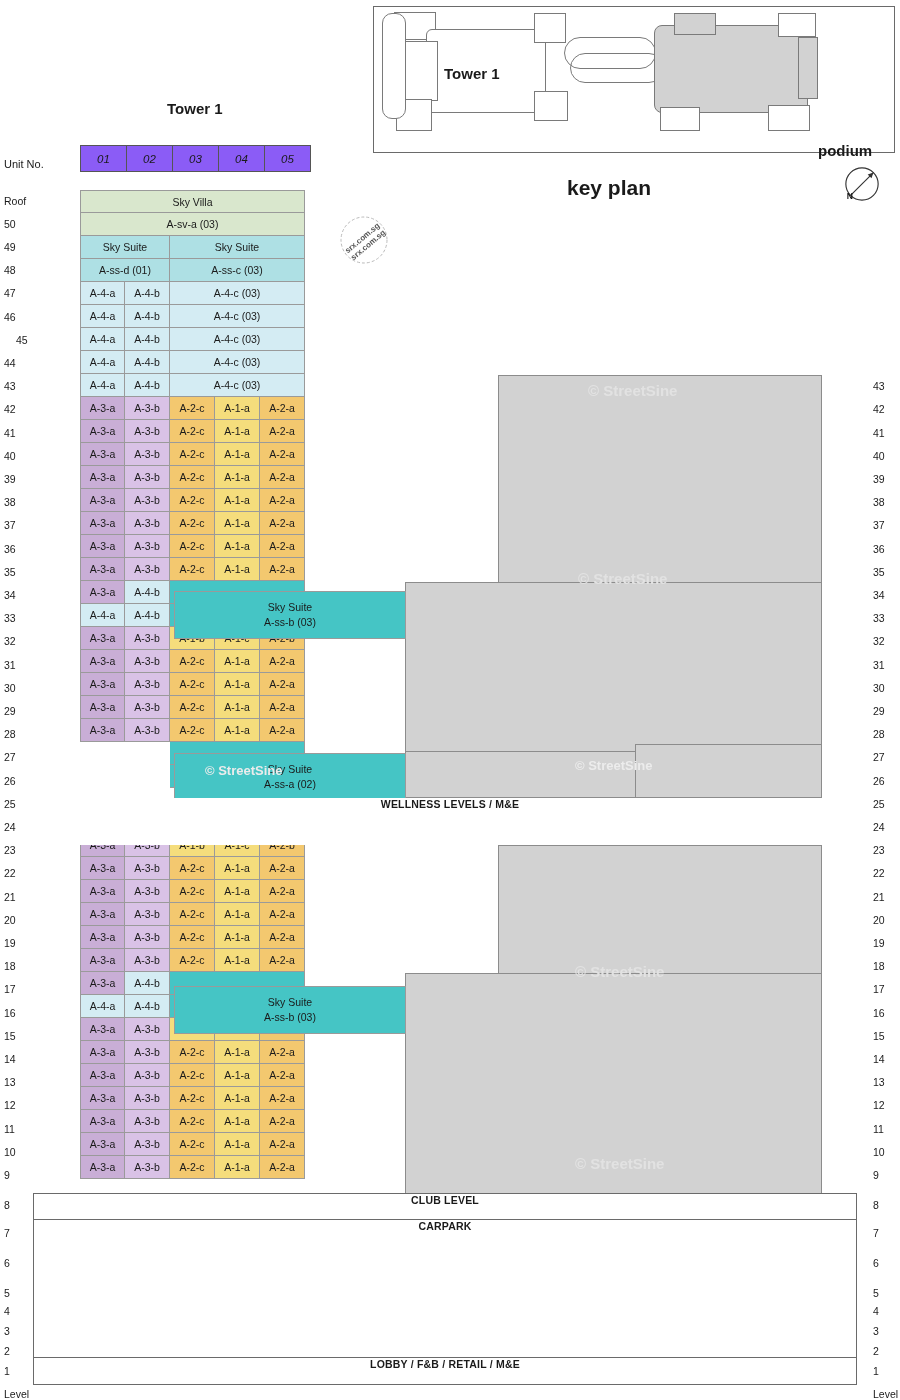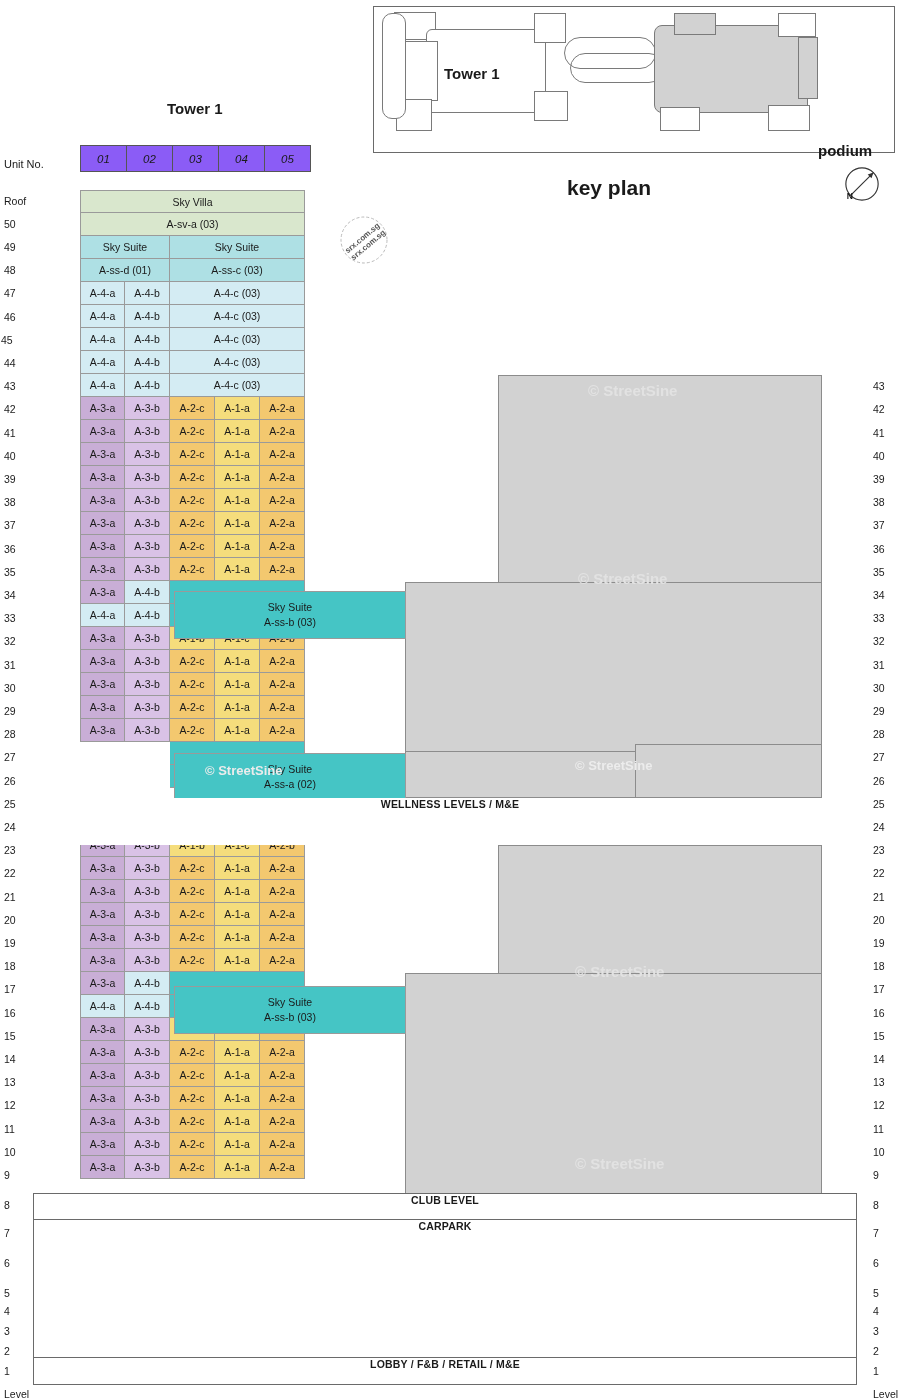--- a/index.html
+++ b/index.html
@@ -428,21 +428,21 @@
   <span>LOBBY / F&amp;B / RETAIL / M&amp;E</span>
 </div>
 
 <div id="left-levels">
     <div class="lvl" style="left: 4px; top: 194.6px;">Roof</div>
     <div class="lvl" style="left: 4px; top: 217.8px;">50</div>
     <div class="lvl" style="left: 4px; top: 241px;">49</div>
     <div class="lvl" style="left: 4px; top: 264.2px;">48</div>
     <div class="lvl" style="left: 4px; top: 287.4px;">47</div>
     <div class="lvl" style="left: 4px; top: 310.6px;">46</div>
-    <div class="lvl" style="left: 1px; top: 333.8px;">45</div>
+    <div class="lvl" style="left: 16px; top: 333.8px;">45</div>
     <div class="lvl" style="left: 4px; top: 357px;">44</div>
     <div class="lvl" style="left: 4px; top: 380.2px;">43</div>
     <div class="lvl" style="left: 4px; top: 403.4px;">42</div>
     <div class="lvl" style="left: 4px; top: 426.6px;">41</div>
     <div class="lvl" style="left: 4px; top: 449.8px;">40</div>
     <div class="lvl" style="left: 4px; top: 473px;">39</div>
     <div class="lvl" style="left: 4px; top: 496.2px;">38</div>
     <div class="lvl" style="left: 4px; top: 519.4px;">37</div>
     <div class="lvl" style="left: 4px; top: 542.6px;">36</div>
     <div class="lvl" style="left: 4px; top: 565.8px;">35</div>

